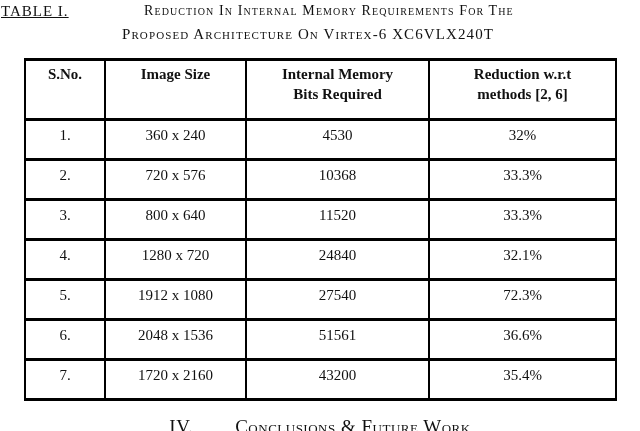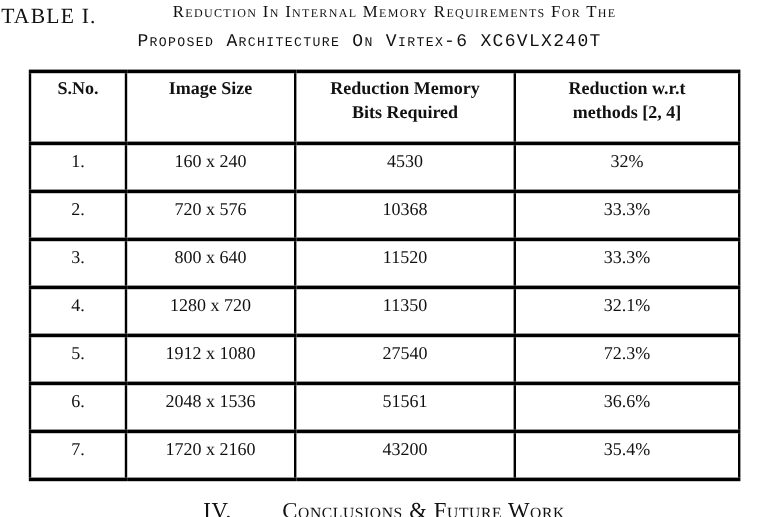--- a/index.html
+++ b/index.html
@@ -11,44 +11,44 @@
     background: #ffffff;
     color: #111111;
     font-family: "Liberation Serif", serif;
   }
 
   
   .caption-label {
     position: absolute;
     left: 1px;
     top: 3px;
-    font-size: 18px;
+    font-size: 15px;
     letter-spacing: 1px;
     white-space: nowrap;
+    text-decoration: underline;
   }
   .caption-line1 {
     position: absolute;
     left: 144px;
     top: 3px;
     font-size: 14px;
     font-variant: small-caps;
     letter-spacing: 1.1px;
     white-space: nowrap;
   }
   .caption-line2 {
     position: absolute;
     left: 0;
     top: 26px;
     width: 616px;
     text-align: center;
     font-size: 15px;
     font-variant: small-caps;
     letter-spacing: 1.1px;
     white-space: nowrap;
-    font-family: Liberation Mono, monospace;
   }
 
   
   table.data-table {
     position: absolute;
     left: 24px;
     top: 58px;
     width: 591px;
     border-collapse: collapse;
     table-layout: fixed;
@@ -110,49 +110,49 @@
     <colgroup>
       <col class="c1">
         <col class="c2">
         <col class="c3">
         <col class="c4">
     </colgroup>
     <thead>
       <tr id="header-row">
           <th>S.No.</th>
           <th>Image Size</th>
-          <th>Reduction Memory
+          <th>Internal Memory
 Bits Required</th>
           <th>Reduction w.r.t
-methods [2, 4]</th>
+methods [2, 6]</th>
         </tr>
     </thead>
     <tbody id="table-body">
         <tr>
           <td>1.</td>
-          <td>160 x 240</td>
+          <td>360 x 240</td>
           <td>4530</td>
           <td>32%</td>
         </tr>
         <tr>
           <td>2.</td>
           <td>720 x 576</td>
           <td>10368</td>
           <td>33.3%</td>
         </tr>
         <tr>
           <td>3.</td>
           <td>800 x 640</td>
           <td>11520</td>
           <td>33.3%</td>
         </tr>
         <tr>
           <td>4.</td>
           <td>1280 x 720</td>
-          <td>11350</td>
+          <td>24840</td>
           <td>32.1%</td>
         </tr>
         <tr>
           <td>5.</td>
           <td>1912 x 1080</td>
           <td>27540</td>
           <td>72.3%</td>
         </tr>
         <tr>
           <td>6.</td>

